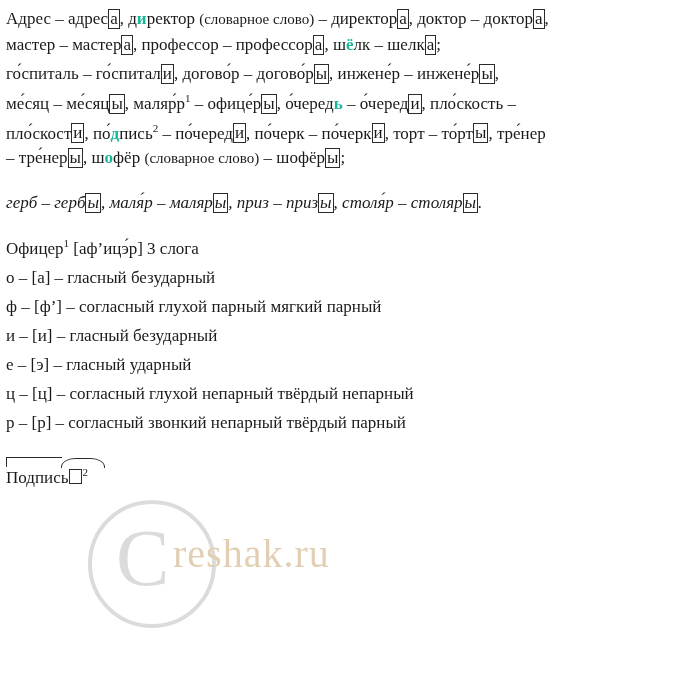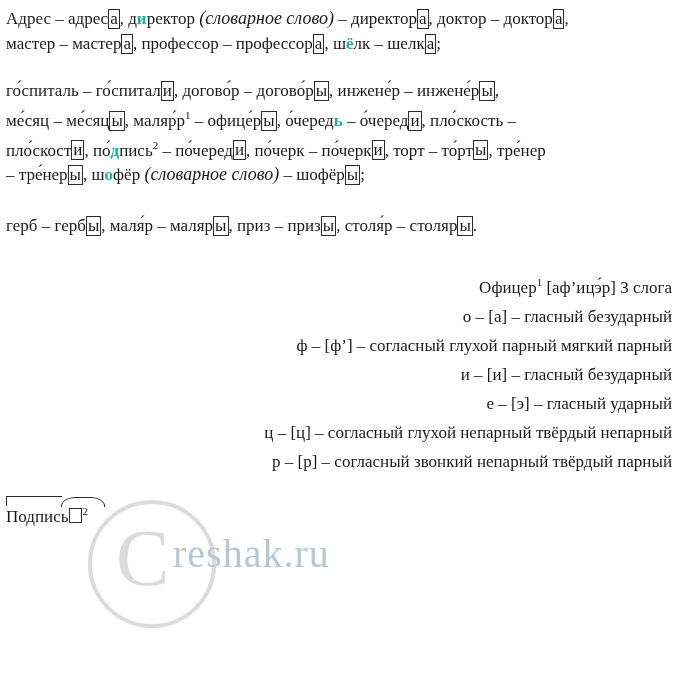--- a/index.html
+++ b/index.html
@@ -21,48 +21,47 @@
     height: 675px;
     padding: 6px 8px 0 6px;
     box-sizing: border-box;
   }
   .para {
     font-size: 17px;
     line-height: 25px;
     margin: 0 0 0 0;
   }
   .para.block-gap {
-    margin-top: 22px;
+    margin-top: 4px;
     font-family: Liberation Serif, serif;
   }
   .para.block-gap-lg {
-    margin-top: 26px;
+    margin-top: 19px;
+    font-style: italic;
   }
   .boxed {
     border: 1px solid #2b2b2b;
     padding: 0 1px;
     display: inline-block;
     line-height: 18px;
     margin: 0 0px;
   }
   .accent {
     color: #19b79a;
     font-weight: bold;
   }
   .ital {
-    font-style: italic;
-    font-size: 18px;
+    font-size: 15px;
   }
   .sup {
     font-size: 11px;
     vertical-align: super;
   }
   .analysis {
-    margin-top: 30px;
-    text-align: right;
+    margin-top: 14px;
   }
   .analysis .line {
     font-size: 17px;
     line-height: 29px;
   }
   .morph {
     margin-top: 26px;
     display: inline-block;
   }
   .morph-word {
@@ -108,21 +107,21 @@
     height: 185px;
     pointer-events: none;
     opacity: 0.30;
   }
   .wm-text {
     position: absolute;
     left: 95px;
     top: 60px;
     font-family: "Liberation Serif", serif;
     font-size: 40px;
-    color: #0c4a6e;
+    color: #a16207;
     letter-spacing: 1px;
   }
   .wm-circle {
     position: absolute;
     left: 10px;
     top: 30px;
     width: 120px;
     height: 120px;
     border: 4px solid #8c8c8c;
     border-radius: 50%;

